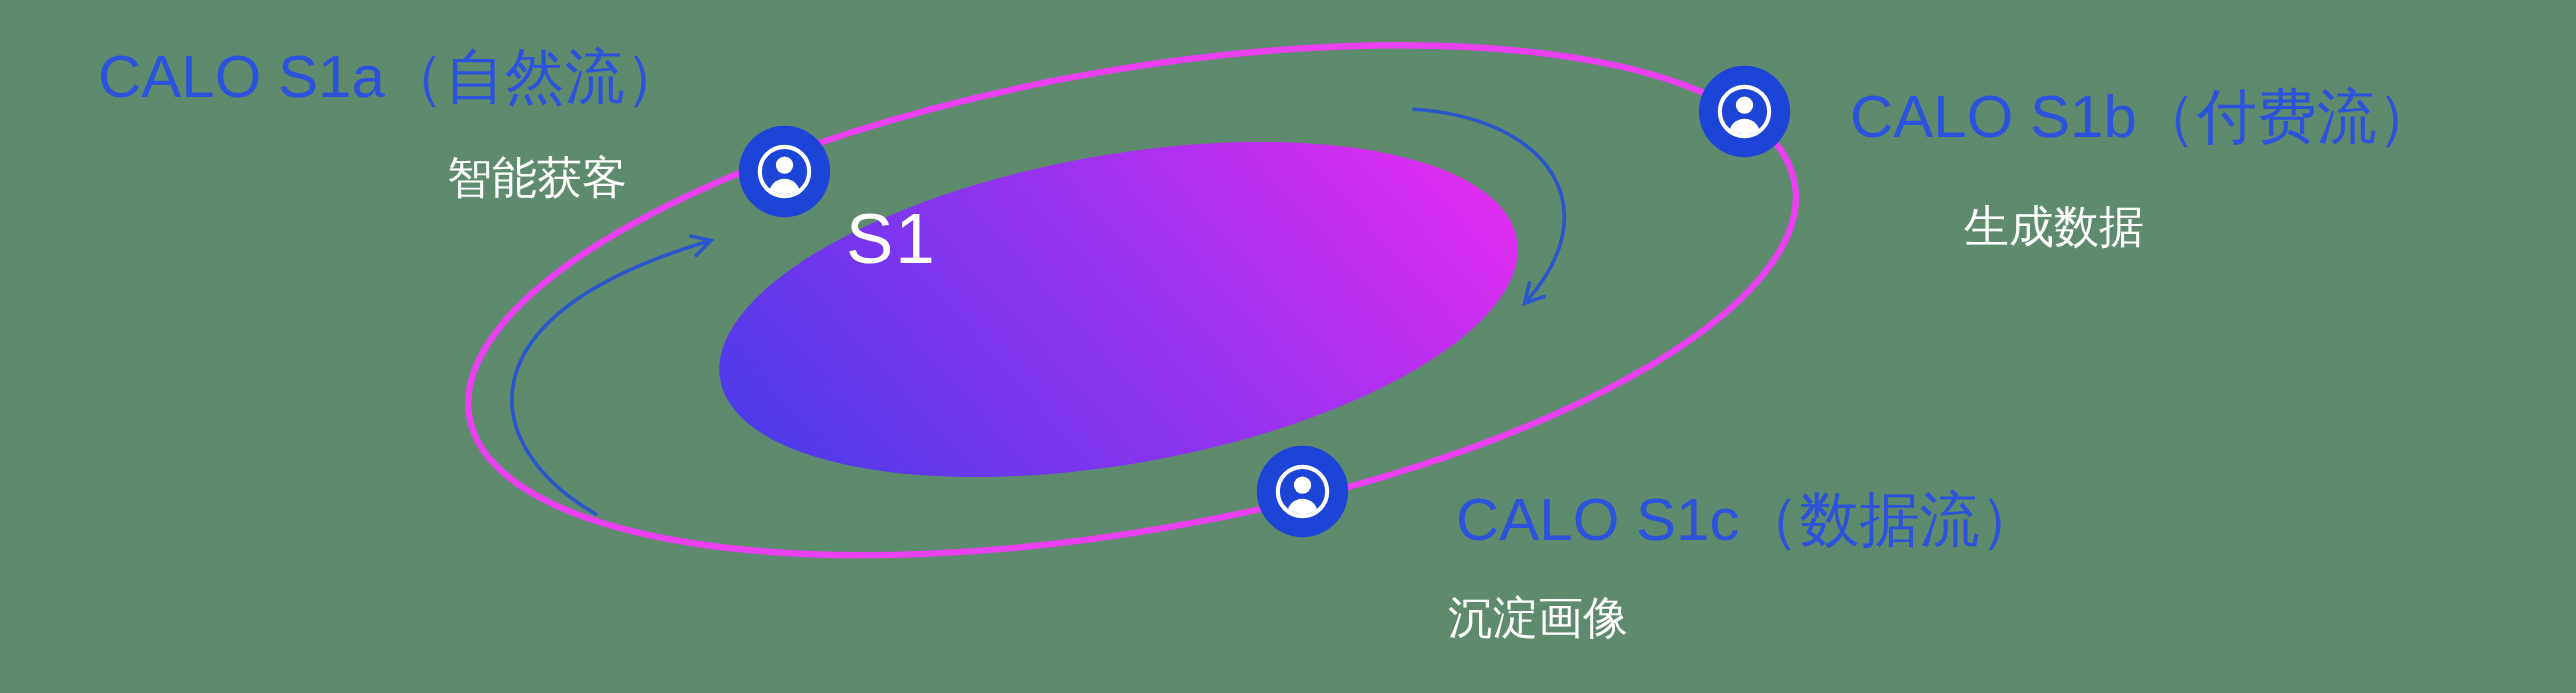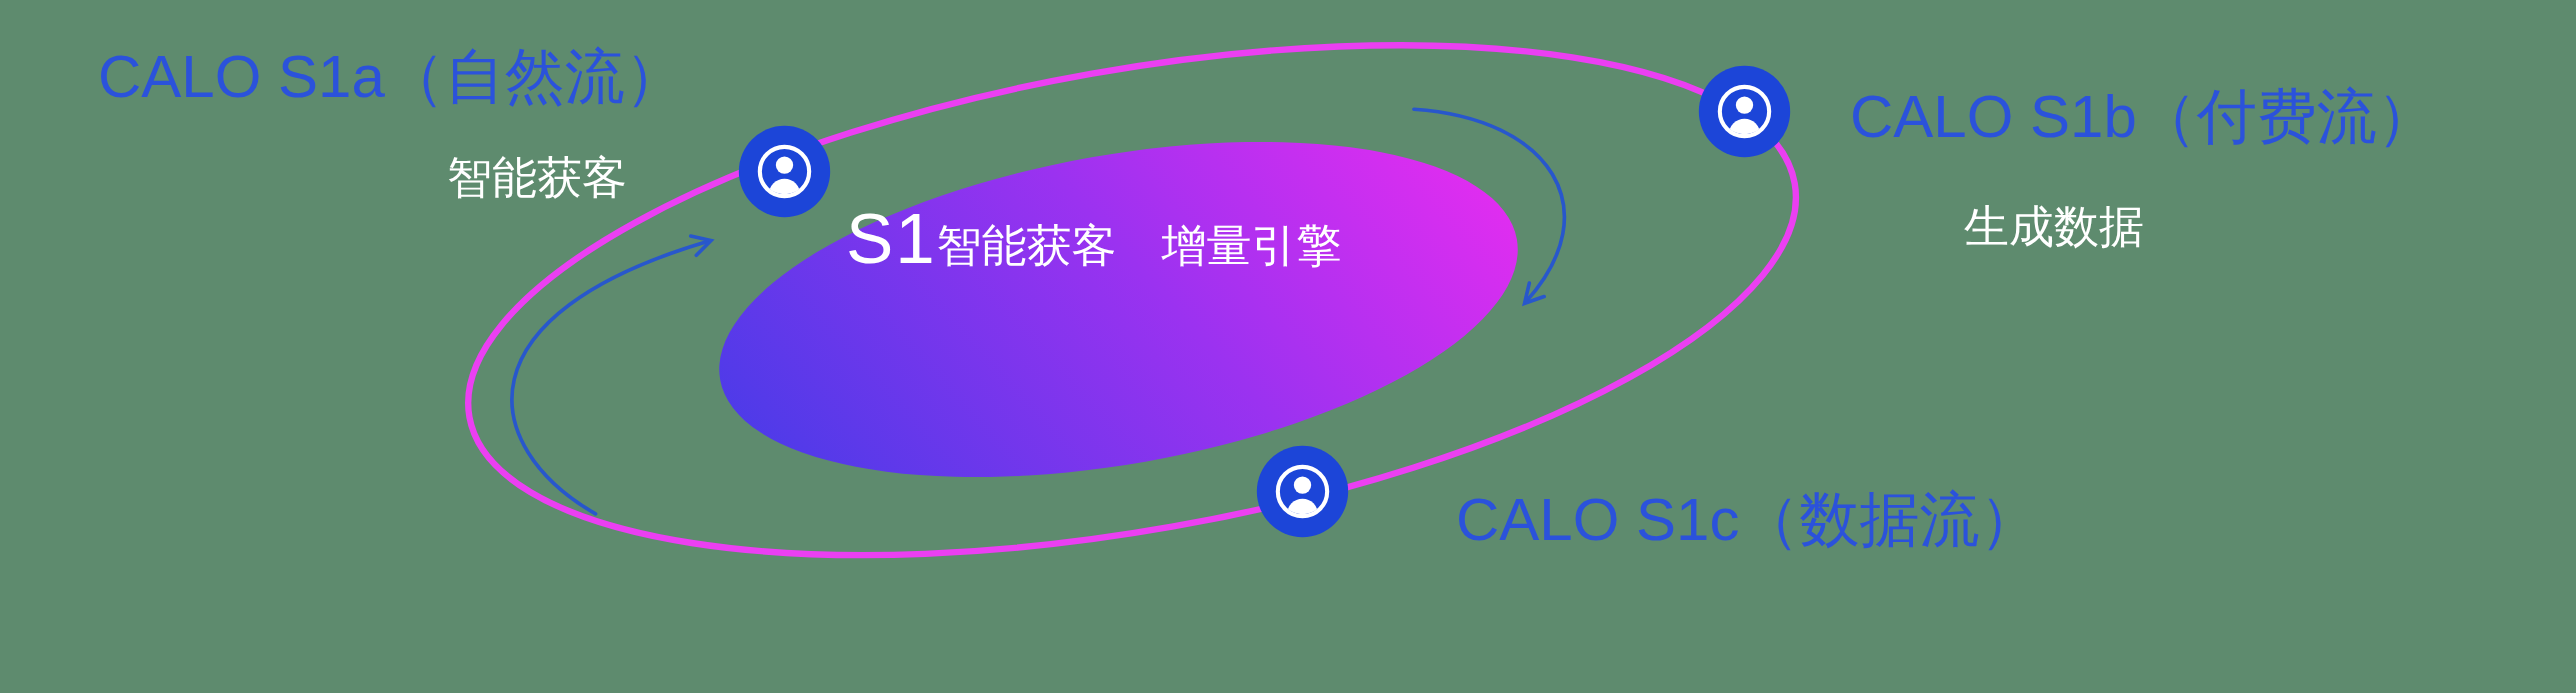--- a/index.html
+++ b/index.html
@@ -68,21 +68,20 @@
         <path d="M4 4 L24 15 L4 26" fill="none" stroke="var(--arrow-blue)" stroke-width="4" stroke-linecap="round"></path>
       </marker>
     </defs>
     <ellipse class="orbit-ellipse" cx="1245" cy="330" rx="740" ry="253" transform="rotate(-10 1245 330)"></ellipse>
     <path class="flow-arrow" d="M 655 565 C 525 490 505 345 780 265" marker-end="url(#ah)"></path>
     <path class="flow-arrow" d="M 1555 120 C 1705 130 1770 230 1678 332" marker-end="url(#ah)"></path>
   </svg>
 
   <div class="core-text">
     <div class="core-title">S1</div>
-    <div class="core-subtitle">智能获客　增量引擎</div>
   </div>
 
   <div class="node" style="left:737px;top:124px;">
     <svg viewBox="0 0 104 104">
       <defs>
           <clipPath id="ringclip-a">
             <circle cx="52" cy="52" r="25"></circle>
           </clipPath>
         </defs>
       <circle class="node-bg" cx="52" cy="52" r="50"></circle>
@@ -120,15 +119,16 @@
     </svg>
   </div>
 
   <div class="label-title" style="left:50px;top:44px;margin-left:48px;">CALO S1a（自然流）</div>
   <div class="label-sub" style="left:447px;top:153px;">智能获客</div>
 
   <div class="label-title" style="left:1850px;top:84px;text-align:right;">CALO S1b（付费流）</div>
   <div class="label-sub" style="left:1964px;top:202px;">生成数据</div>
 
   <div class="label-title" style="left:1456px;top:487px;">CALO S1c（数据流）</div>
+  <div class="label-sub" style="left:1448px;top:593px;">沉淀画像</div>
 
 </div>
 
 
 </body></html>

